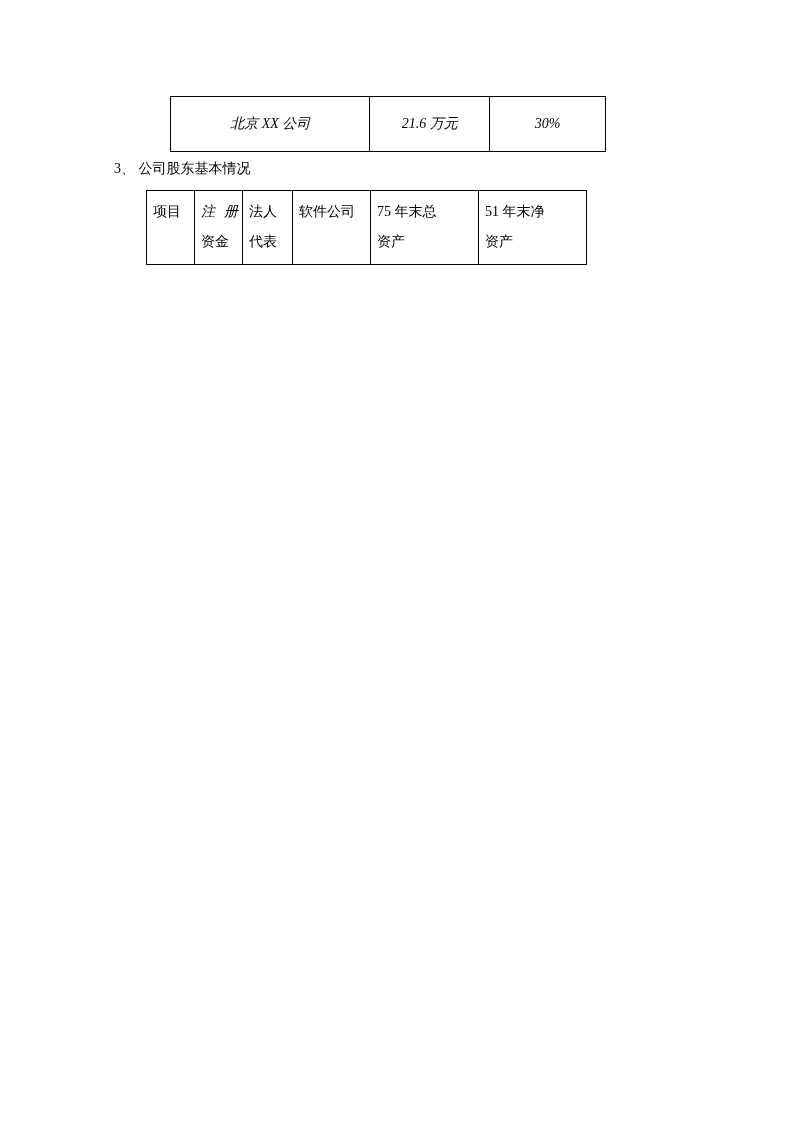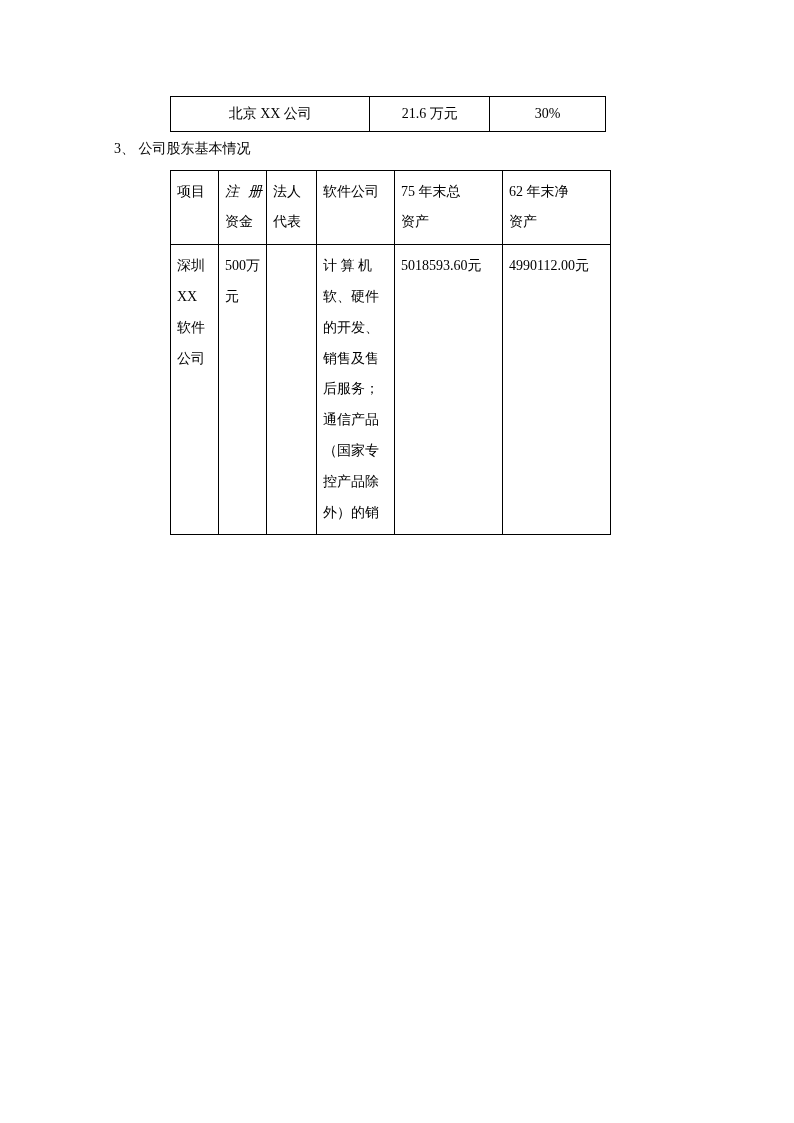--- a/index.html
+++ b/index.html
@@ -19,32 +19,33 @@
       padding: 96px 114px 60px 114px;
     }
     .table1 {
       margin-left: 56px;
       border-collapse: collapse;
       width: 436px;
     }
     .table1 td {
       border: 1px solid #000;
       font-size: 14px;
-      padding: 6px 4px;
+      padding: 16px 4px;
       text-align: center;
       vertical-align: middle;
       line-height: 1.6;
+      font-style: italic;
     }
     .section-heading {
       font-size: 14px;
       margin: 4px 0 8px 0;
       line-height: 1.8;
     }
     .table2 {
-      margin-left: 56px;
+      margin-left: 32px;
       border-collapse: collapse;
       width: 431px;
       table-layout: fixed;
     }
     .table2 th, .table2 td {
       border: 1px solid #000;
       font-size: 14px;
       padding: 6px 4px 6px 6px;
       vertical-align: top;
       text-align: left;
@@ -101,28 +102,20 @@
         <span class="justify-dist" style="display:block">注 册</span>
         <span>资金</span>
       </th>
       <th>法人代表</th>
       <th>软件公司</th>
       <th>
         <span>75 年末总</span><br>
         <span>资产</span>
       </th>
       <th>
-        <span>62 年末净</span><br>
+        <span>51 年末净</span><br>
         <span>资产</span>
       </th>
-    </tr>
-    <tr>
-      <td>深圳XX 软件公司</td>
-      <td>500万元</td>
-      <td></td>
-      <td class="scope-cell">计 算 机软、硬件的开发、销售及售后服务；通信产品（国家专控产品除外）的销</td>
-      <td>5018593.60元</td>
-      <td>4990112.00元</td>
     </tr>
   </tbody>
     </table>
 
 </div>
 
 </body></html>

